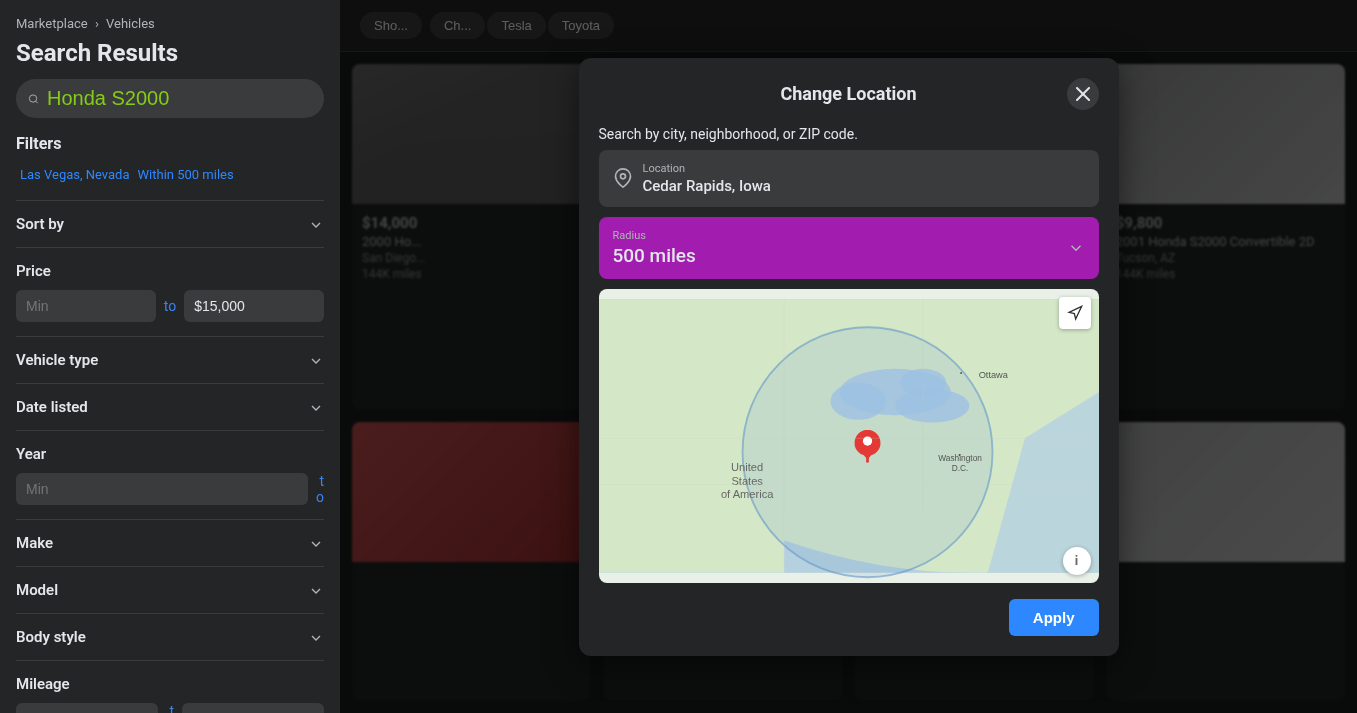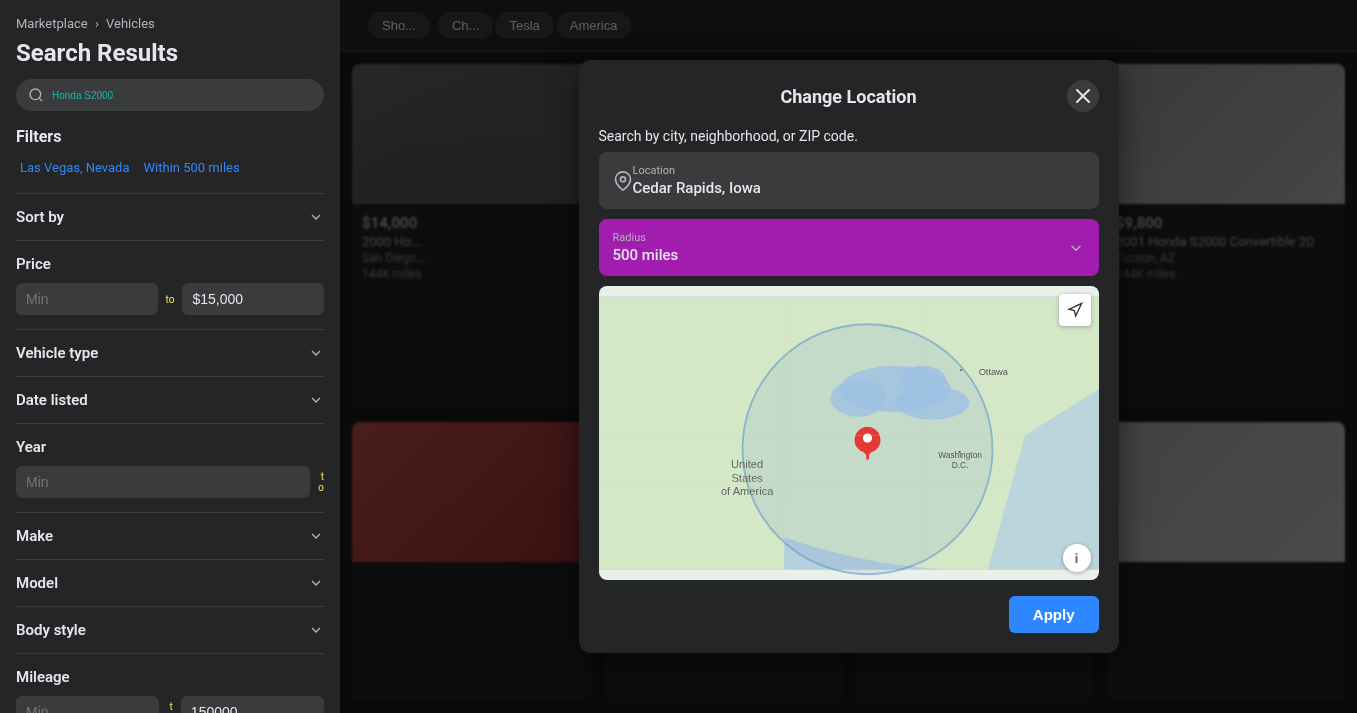--- a/index.html
+++ b/index.html
@@ -7,39 +7,39 @@
 
     .page-wrapper { display: flex; width: 1357px; height: 713px; position: relative; }
 
     
     .sidebar { width: 340px; background: #242526; padding: 16px; flex-shrink: 0; overflow-y: auto; }
     .breadcrumb { font-size: 13px; color: #b0b3b8; margin-bottom: 8px; }
     .breadcrumb span { color: #b0b3b8; }
     .breadcrumb span.sep { margin: 0 4px; }
     .page-title { font-size: 24px; font-weight: 700; color: #e4e6eb; margin-bottom: 12px; }
     .search-box { display: flex; align-items: center; background: #3a3b3c; border-radius: 20px; padding: 8px 12px; margin-bottom: 16px; }
-    .search-box input { background: none; border: none; color: #14b8a6; font-size: 10px; flex: 1; outline: none; }
+    .search-box input { background: none; border: none; color: #84cc16; font-size: 20px; flex: 1; outline: none; }
     .search-box svg { color: #b0b3b8; margin-right: 8px; }
     .filters-label { font-size: 16px; font-weight: 700; margin-bottom: 12px; color: #e4e6eb; }
-    .location-tags { display: flex; gap: 6px; margin-bottom: 16px; flex-wrap: wrap; }
+    .location-tags { display: flex; margin-bottom: 16px; flex-wrap: wrap; }
     .tag { background: transparent; color: #2d88ff; font-size: 13px; cursor: pointer; padding: 2px 4px; border-radius: 4px; }
     .filter-section { border-top: 1px solid #3a3b3c; padding: 14px 0; }
-    .filter-header { display: flex; justify-content: space-between; align-items: center; cursor: pointer; }
+    .filter-header { display: flex; justify-content: space-between; align-items: flex-end; cursor: pointer; }
     .filter-header span { font-size: 15px; font-weight: 600; color: #e4e6eb; }
     .filter-header .chevron { color: #b0b3b8; }
     .price-row { display: flex; align-items: center; gap: 8px; margin-top: 10px; }
     .price-input { background: #3a3b3c; border: none; color: #e4e6eb; border-radius: 6px; padding: 8px 10px; font-size: 14px; width: 100%; outline: none; }
-    .price-to { color: #fde047; font-size: 10px; text-align: right; }
+    .price-to { color: #3b82f6; font-size: 14px; text-align: right; }
     .year-row { display: flex; align-items: center; gap: 8px; margin-top: 10px; }
     .year-input { background: #3a3b3c; border: none; color: #b0b3b8; border-radius: 6px; padding: 8px 10px; font-size: 14px; width: 100%; outline: none; }
     .mileage-input { background: #3a3b3c; border: none; color: #e4e6eb; border-radius: 6px; padding: 8px 10px; font-size: 14px; width: 100%; outline: none; margin-top: 10px; }
 
     
     .main-content { flex: 1; background: #18191a; overflow: hidden; position: relative; }
-    .main-header { background: #242526; padding: 12px 28px; display: flex; align-items: center; gap: 8px; border-bottom: 1px solid #3a3b3c; }
+    .main-header { background: #242526; padding: 12px 20px; display: flex; align-items: center; gap: 8px; border-bottom: 1px solid #3a3b3c; }
     .show-btn { background: #3a3b3c; color: #e4e6eb; border: none; border-radius: 20px; padding: 6px 14px; font-size: 13px; cursor: pointer; }
     .brand-tags { display: flex; gap: 2px; flex-wrap: wrap; }
     .brand-tag { background: #3a3b3c; color: #e4e6eb; border: none; border-radius: 20px; padding: 6px 14px; font-size: 13px; cursor: pointer; }
     .cars-grid { display: grid; grid-template-columns: repeat(4, 1fr); gap: 12px; padding: 12px; overflow-y: auto; height: calc(713px - 52px); }
     .car-card { background: #242526; border-radius: 8px; overflow: hidden; cursor: pointer; }
     .car-img { width: 100%; height: 140px; object-fit: cover; background: #3a3b3c; display: flex; align-items: center; justify-content: center; color: #666; font-size: 12px; }
     .car-info { padding: 10px; }
     .car-price { font-size: 15px; font-weight: 700; color: #e4e6eb; margin-bottom: 2px; }
     .car-name { font-size: 13px; color: #e4e6eb; margin-bottom: 2px; }
     .car-location { font-size: 12px; color: #b0b3b8; margin-bottom: 2px; }
@@ -48,28 +48,28 @@
     
     .overlay { position: absolute; top: 0; left: 0; width: 100%; height: 100%; background: rgba(0,0,0,0.6); z-index: 10; display: flex; align-items: center; justify-content: center; }
 
     
     .modal { background: #242526; border-radius: 12px; width: 540px; overflow: hidden; box-shadow: 0 8px 32px rgba(0,0,0,0.5); }
     .modal-header { display: flex; align-items: center; justify-content: space-between; padding: 20px 20px 0; }
     .modal-title { font-size: 18px; font-weight: 700; color: #e4e6eb; flex: 1; text-align: center; }
     .close-btn { width: 32px; height: 32px; border-radius: 50%; background: #3a3b3c; border: none; color: #e4e6eb; cursor: pointer; display: flex; align-items: center; justify-content: center; font-size: 16px; }
     .modal-subtitle { padding: 16px 20px 8px; font-size: 14px; color: #e4e6eb; }
     .modal-body { padding: 0 20px 20px; }
-    .location-field { background: #3a3b3c; border-radius: 8px; padding: 12px 14px; margin-bottom: 10px; display: flex; align-items: center; }
+    .location-field { background: #3a3b3c; border-radius: 8px; padding: 12px 14px; margin-bottom: 10px; display: flex; align-items: center; gap: 10px; }
     .location-label { font-size: 11px; color: #b0b3b8; margin-bottom: 2px; }
     .location-value { font-size: 15px; color: #e4e6eb; font-weight: 500; }
     .location-icon { color: #b0b3b8; flex-shrink: 0; }
     .radius-field { background: #a21caf; border-radius: 8px; padding: 12px 14px; margin-bottom: 10px; display: flex; align-items: center; justify-content: space-between; }
     .radius-left { }
     .radius-label { font-size: 11px; color: #b0b3b8; margin-bottom: 2px; }
-    .radius-value { font-size: 15px; color: #e4e6eb; font-weight: 500; }
+    .radius-value { font-size: 19px; color: #e4e6eb; font-weight: 500; }
     .radius-chevron { color: #b0b3b8; }
 
     
     .map-container { width: 100%; height: 294px; border-radius: 8px; overflow: hidden; position: relative; margin-bottom: 16px; background: #e8f0e8; }
     .map-svg { width: 100%; height: 100%; }
 
     .apply-row { display: flex; justify-content: flex-end; }
     .apply-btn { background: #2d88ff; color: white; border: none; border-radius: 6px; padding: 10px 24px; font-size: 15px; font-weight: 600; cursor: pointer; }
 
     .map-info-btn { position: absolute; bottom: 8px; right: 8px; width: 28px; height: 28px; background: white; border-radius: 50%; display: flex; align-items: center; justify-content: center; color: #666; font-size: 13px; font-weight: 700; box-shadow: 0 1px 4px rgba(0,0,0,0.3); cursor: pointer; }
@@ -190,21 +190,21 @@
     </div>
 
   </div>
 
   <div class="main-content">
     <div class="main-header">
       <button class="show-btn">Sho...</button>
       <div class="brand-tags">
         <button class="brand-tag">Ch...</button>
         <button class="brand-tag">Tesla</button>
-        <button class="brand-tag">America</button>
+        <button class="brand-tag">Toyota</button>
       </div>
     </div>
 
     <div class="cars-grid" style="filter: blur(1px); opacity: 0.7;">
 
       <div class="car-card">
         <div class="car-img car-img-1" style="background: linear-gradient(135deg, #2a2a2a, #555); position:relative; overflow:hidden;">
           <div style="width:100%;height:100%;background:linear-gradient(to bottom right,#ddd 0%,#aaa 40%,#888 100%);opacity:0.5;"></div>
         </div>
         <div class="car-info">

